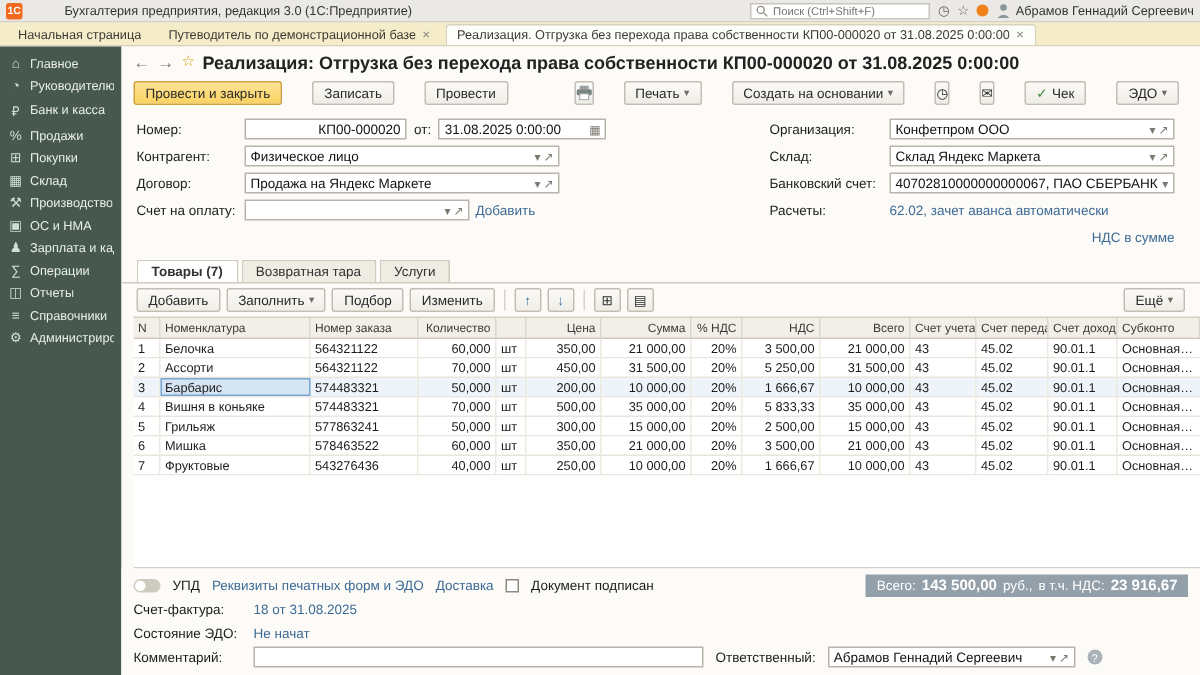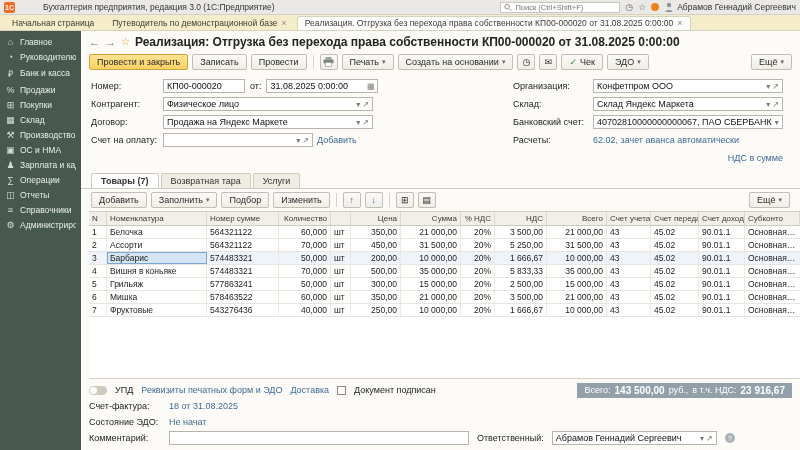--- a/index.html
+++ b/index.html
@@ -40,21 +40,21 @@
 
   .main{flex:1;min-width:0;display:flex;flex-direction:column;background:#fcfbf8;}
 
   
   .doc-header{display:flex;align-items:center;gap:5px;padding:4px 8px 2px;flex-shrink:0;}
   .nav-arrow{color:#7a766d;font-size:11px;cursor:pointer;line-height:1;}
   .fav-star{color:#d8a019;font-size:10px;cursor:pointer;line-height:1;}
   .doc-title{font-size:12px;font-weight:bold;color:#222;white-space:nowrap;overflow:hidden;}
 
   
-  .toolbar{display:flex;align-items:center;gap:4px;padding:3px 8px;flex-shrink:0;}
+  .toolbar{display:flex;align-items:center;gap:20px;padding:3px 8px;flex-shrink:0;}
   .btn{height:16px;display:inline-flex;align-items:center;gap:3px;padding:0 7px;font-size:9px;color:#2a2a2a;
        background:linear-gradient(#fbfaf7,#efede7);border:1px solid #c3beb3;border-radius:2px;cursor:pointer;white-space:nowrap;}
   .btn.primary{background:linear-gradient(#ffe395,#fbd262);border-color:#cfa43c;}
   .btn .dd{font-size:7px;color:#6e6a62;}
   .iconbtn{width:18px;justify-content:center;padding:0;}
   .tsep{width:1px;height:14px;background:#d8d4cb;margin:0 2px;}
   .more{margin-left:auto;}
 
   
   .fields{display:flex;gap:30px;padding:5px 10px 3px;font-size:9px;flex-shrink:0;}
@@ -268,21 +268,21 @@
         <button class="btn more">
           <span>Ещё</span>
             <span class="dd">▾</span>
         </button>
       </div>
 
       <div class="fields">
         <div class="fcol-l">
           <div class="frow">
             <span class="flabel">Номер:</span>
-            <div class="input" style="width:82px;">
+            <div class="input" style="width:108px;justify-content:flex-end;">
               <span>КП00-000020</span>
             </div>
             <span class="mini" style="margin:0 5px;">от:</span>
             <div class="input" style="width:112px;">
               <span>31.08.2025 0:00:00</span>
               <span class="ibtns">
                   <span>▦</span>
                 </span>
             </div>
           </div>
@@ -390,21 +390,21 @@
         <button class="btn more">
           <span>Ещё</span>
             <span class="dd">▾</span>
         </button>
       </div>
 
       <div class="tbl">
         <div class="tr head">
           <span class="td c1">N</span>
           <span class="td c2">Номенклатура</span>
-          <span class="td c3">Номер сумме</span>
+          <span class="td c3">Номер заказа</span>
           <span class="td c4">Количество</span>
           <span class="td c5"></span>
           <span class="td c6">Цена</span>
           <span class="td c7">Сумма</span>
           <span class="td c8">% НДС</span>
           <span class="td c9">НДС</span>
           <span class="td c10">Всего</span>
           <span class="td c11">Счет учета</span>
           <span class="td c12">Счет передачи</span>
           <span class="td c13">Счет доходов</span>

